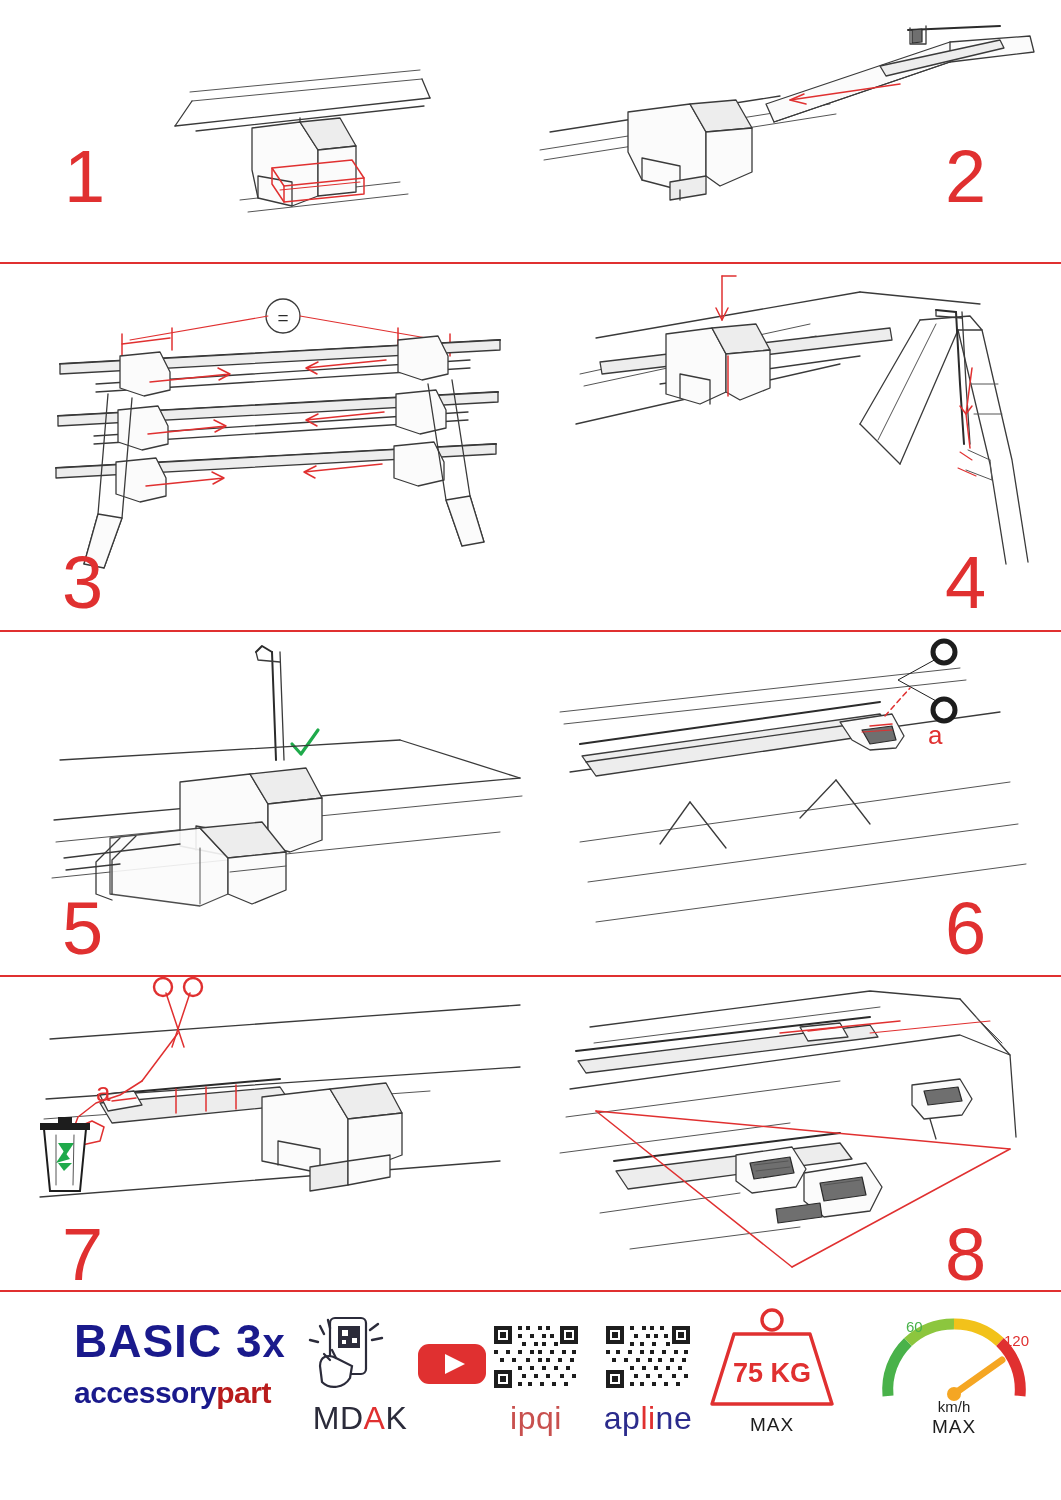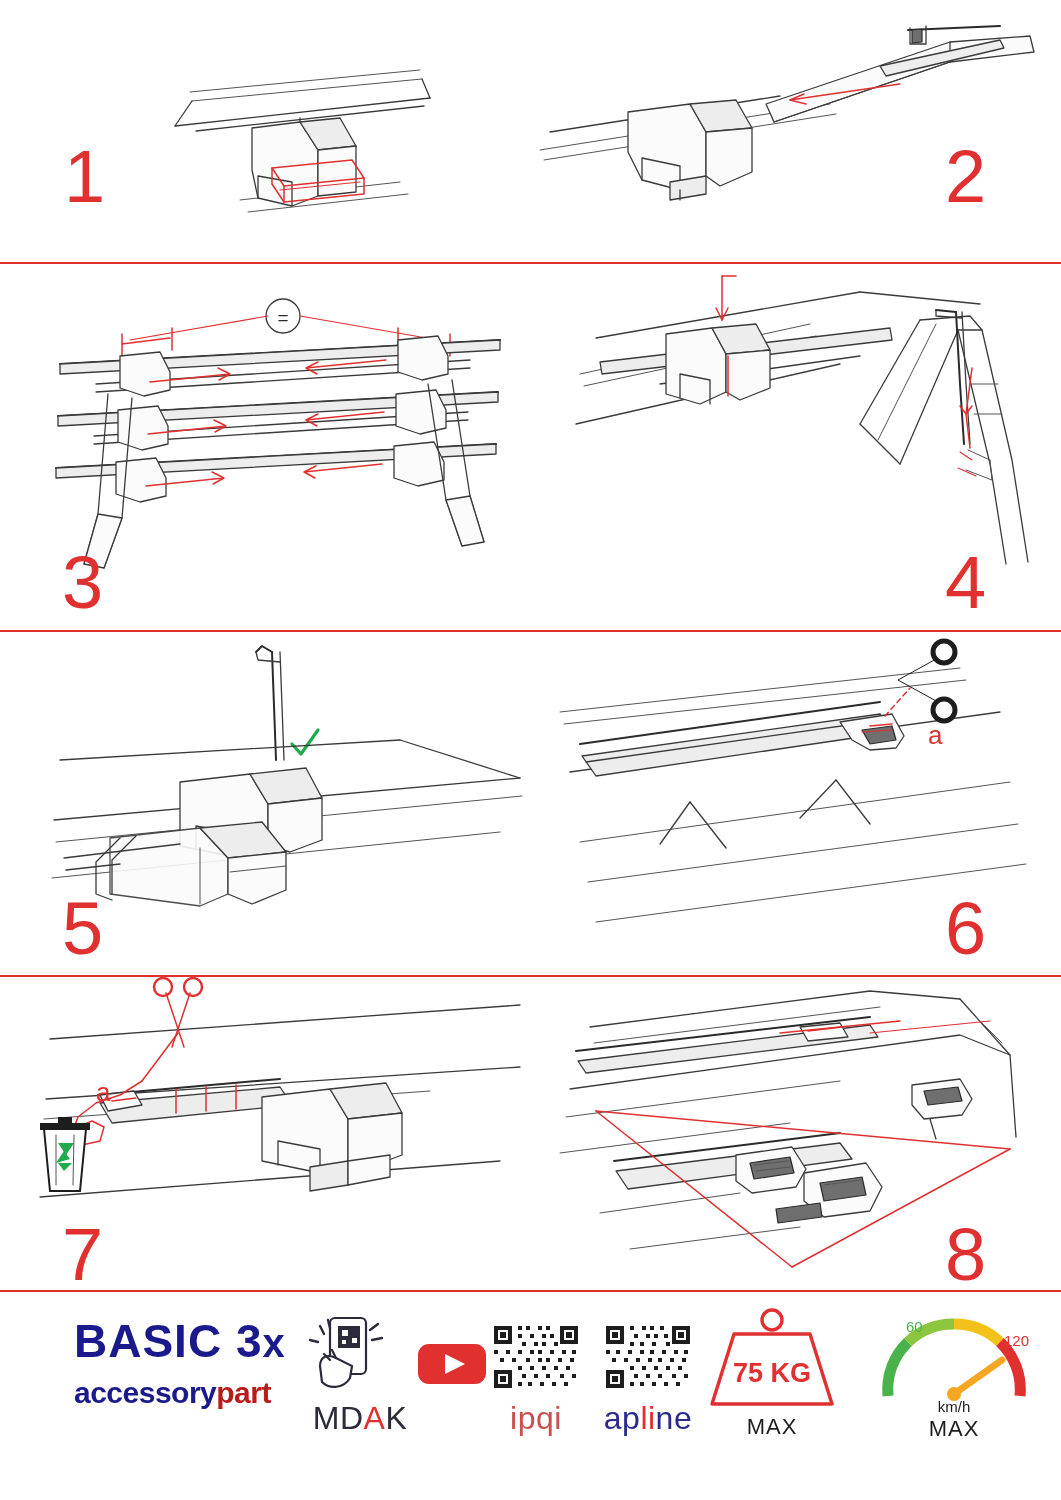--- a/index.html
+++ b/index.html
@@ -85,21 +85,21 @@
   .mdak .k { color: #e03030; }
   .ipqi { color: #c8504e; font-weight: 400; }
   .apline { color: #2b2b8c; font-weight: 400; }
   .apline .li { color: #e03030; }
 
   .qr { image-rendering: pixelated; }
 
   .max-label {
     position: absolute;
     font-family: "Liberation Sans", sans-serif;
-    font-size: 22px;
+    font-size: 19px;
     color: #1d1d1d;
     letter-spacing: 1px;
     text-align: center;
   }
   .weight-txt {
     font-family: "Liberation Sans", sans-serif;
     font-size: 27px;
     fill: #e03030;
     font-weight: 700;
   }

